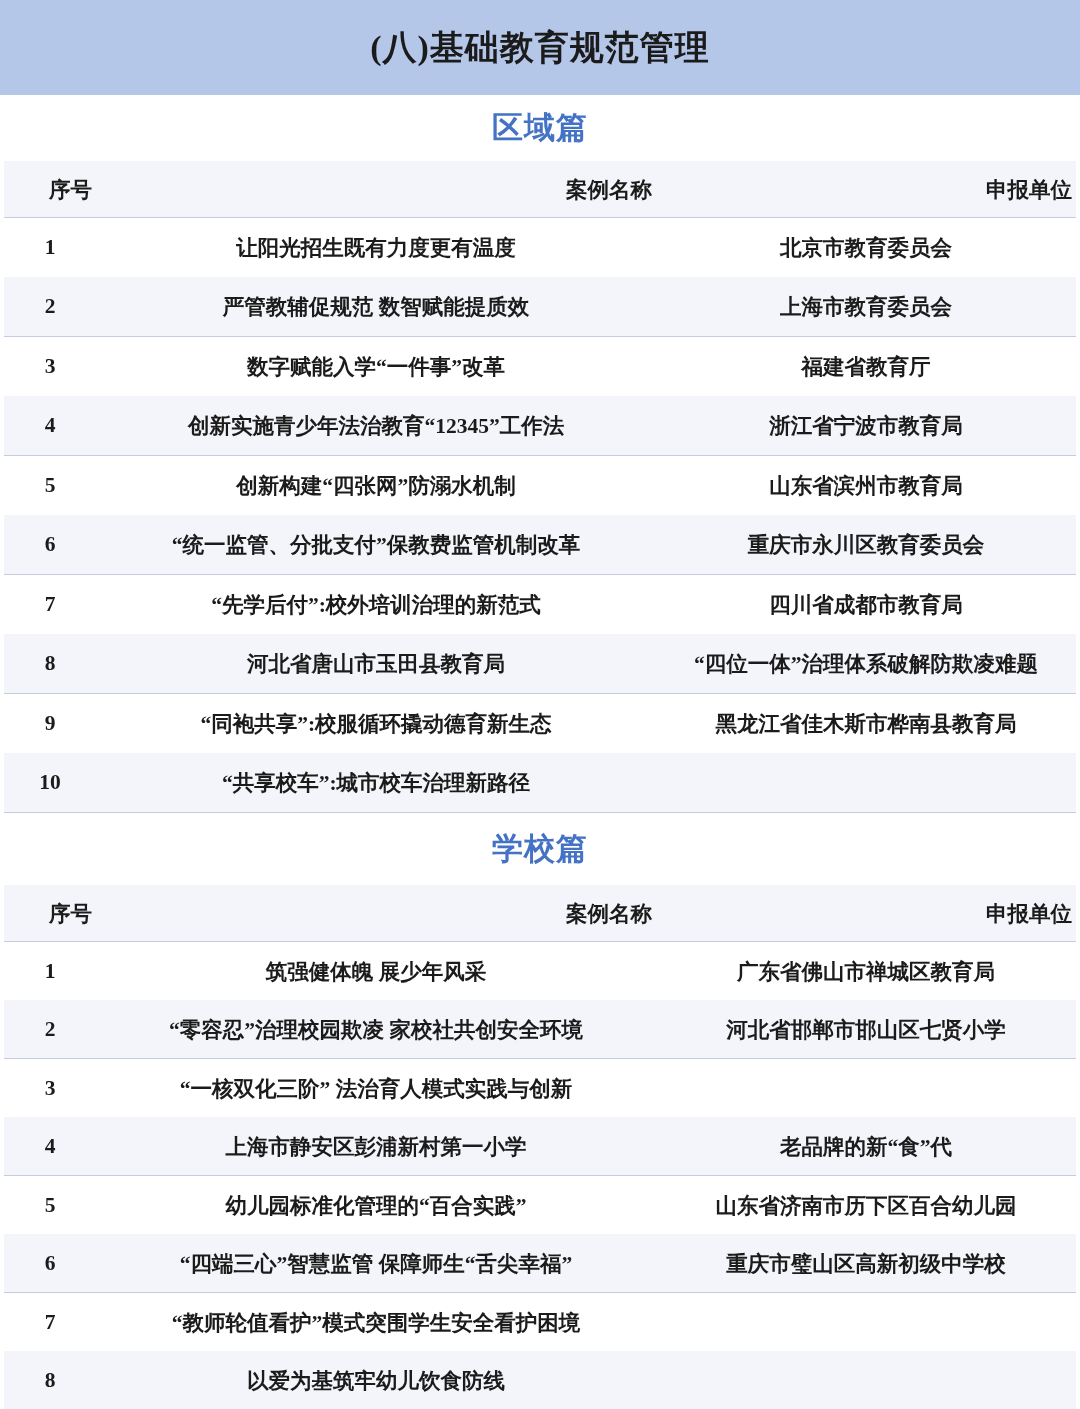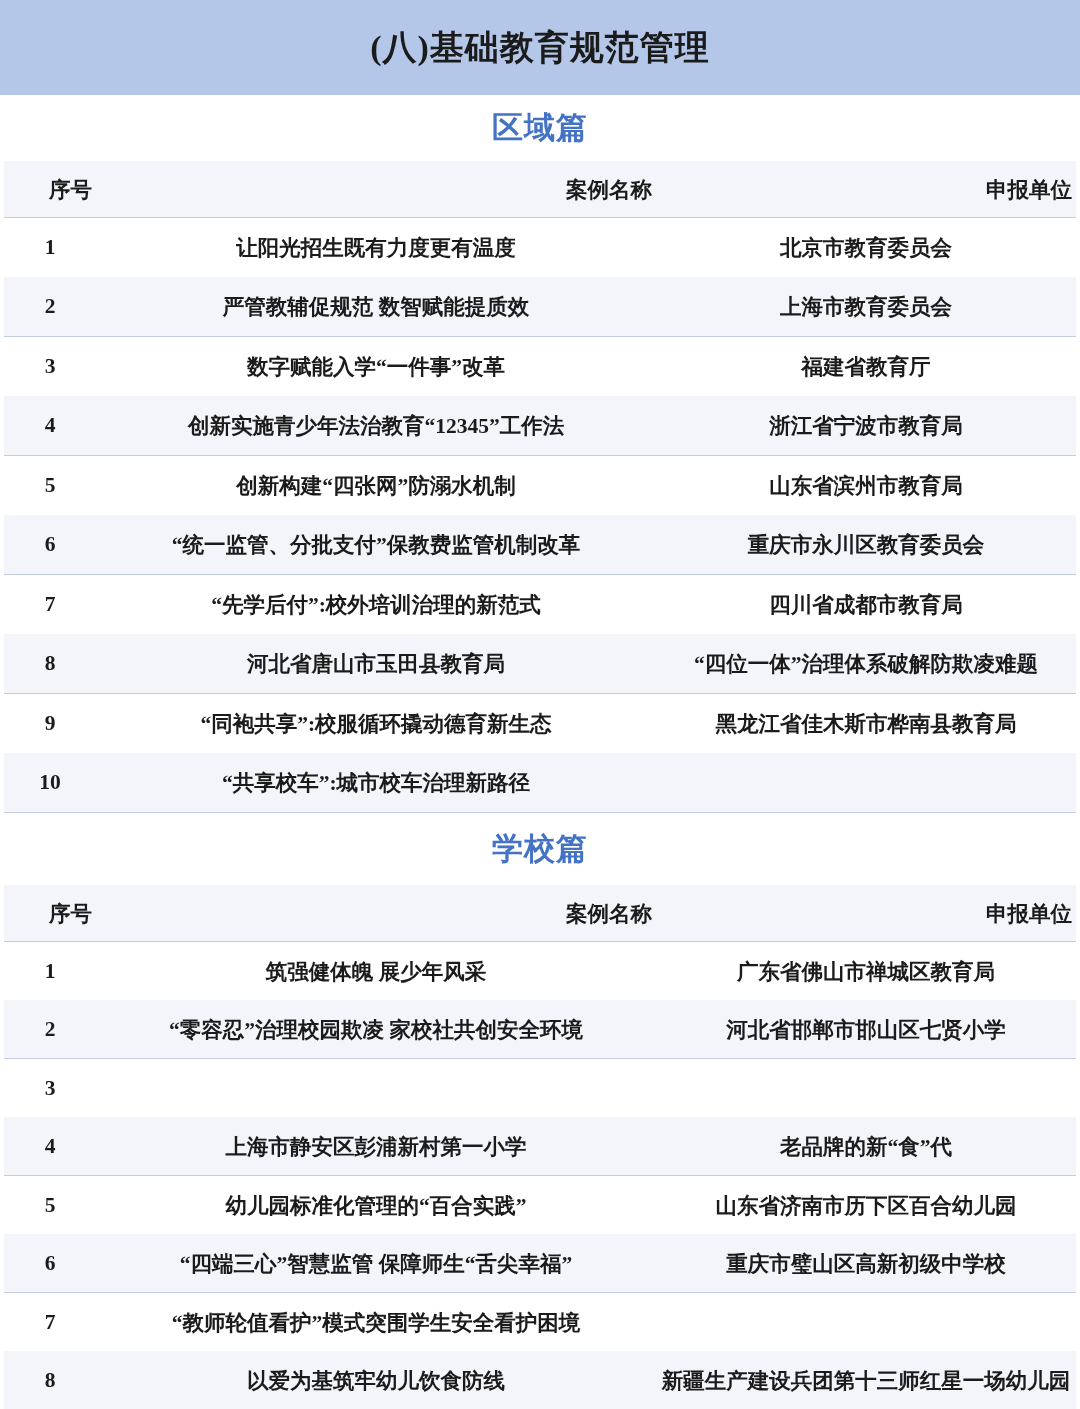--- a/index.html
+++ b/index.html
@@ -139,20 +139,21 @@
       <div class="cell">筑强健体魄 展少年风采</div>
       <div class="cell">广东省佛山市禅城区教育局</div>
     </div>
     <div class="row r2 tint">
       <div class="cell">2</div>
       <div class="cell">“零容忍”治理校园欺凌 家校社共创安全环境</div>
       <div class="cell">河北省邯郸市邯山区七贤小学</div>
     </div>
     <div class="row r2">
       <div class="cell">3</div>
+      <div class="cell">“一核双化三阶” 法治育人模式实践与创新</div>
     </div>
     <div class="row r2 tint">
       <div class="cell">4</div>
       <div class="cell">上海市静安区彭浦新村第一小学</div>
       <div class="cell">老品牌的新“食”代</div>
     </div>
     <div class="row r2">
       <div class="cell">5</div>
       <div class="cell">幼儿园标准化管理的“百合实践”</div>
       <div class="cell">山东省济南市历下区百合幼儿园</div>
@@ -162,17 +163,16 @@
       <div class="cell">“四端三心”智慧监管 保障师生“舌尖幸福”</div>
       <div class="cell">重庆市璧山区高新初级中学校</div>
     </div>
     <div class="row r2">
       <div class="cell">7</div>
       <div class="cell">“教师轮值看护”模式突围学生安全看护困境</div>
     </div>
     <div class="row r2 tint">
       <div class="cell">8</div>
       <div class="cell">以爱为基筑牢幼儿饮食防线</div>
-      <div class="cell">新疆生产建设兵团第十三师红星一场幼儿园</div>
     </div>
   </div>
 
 </div>
 
 </body></html>

